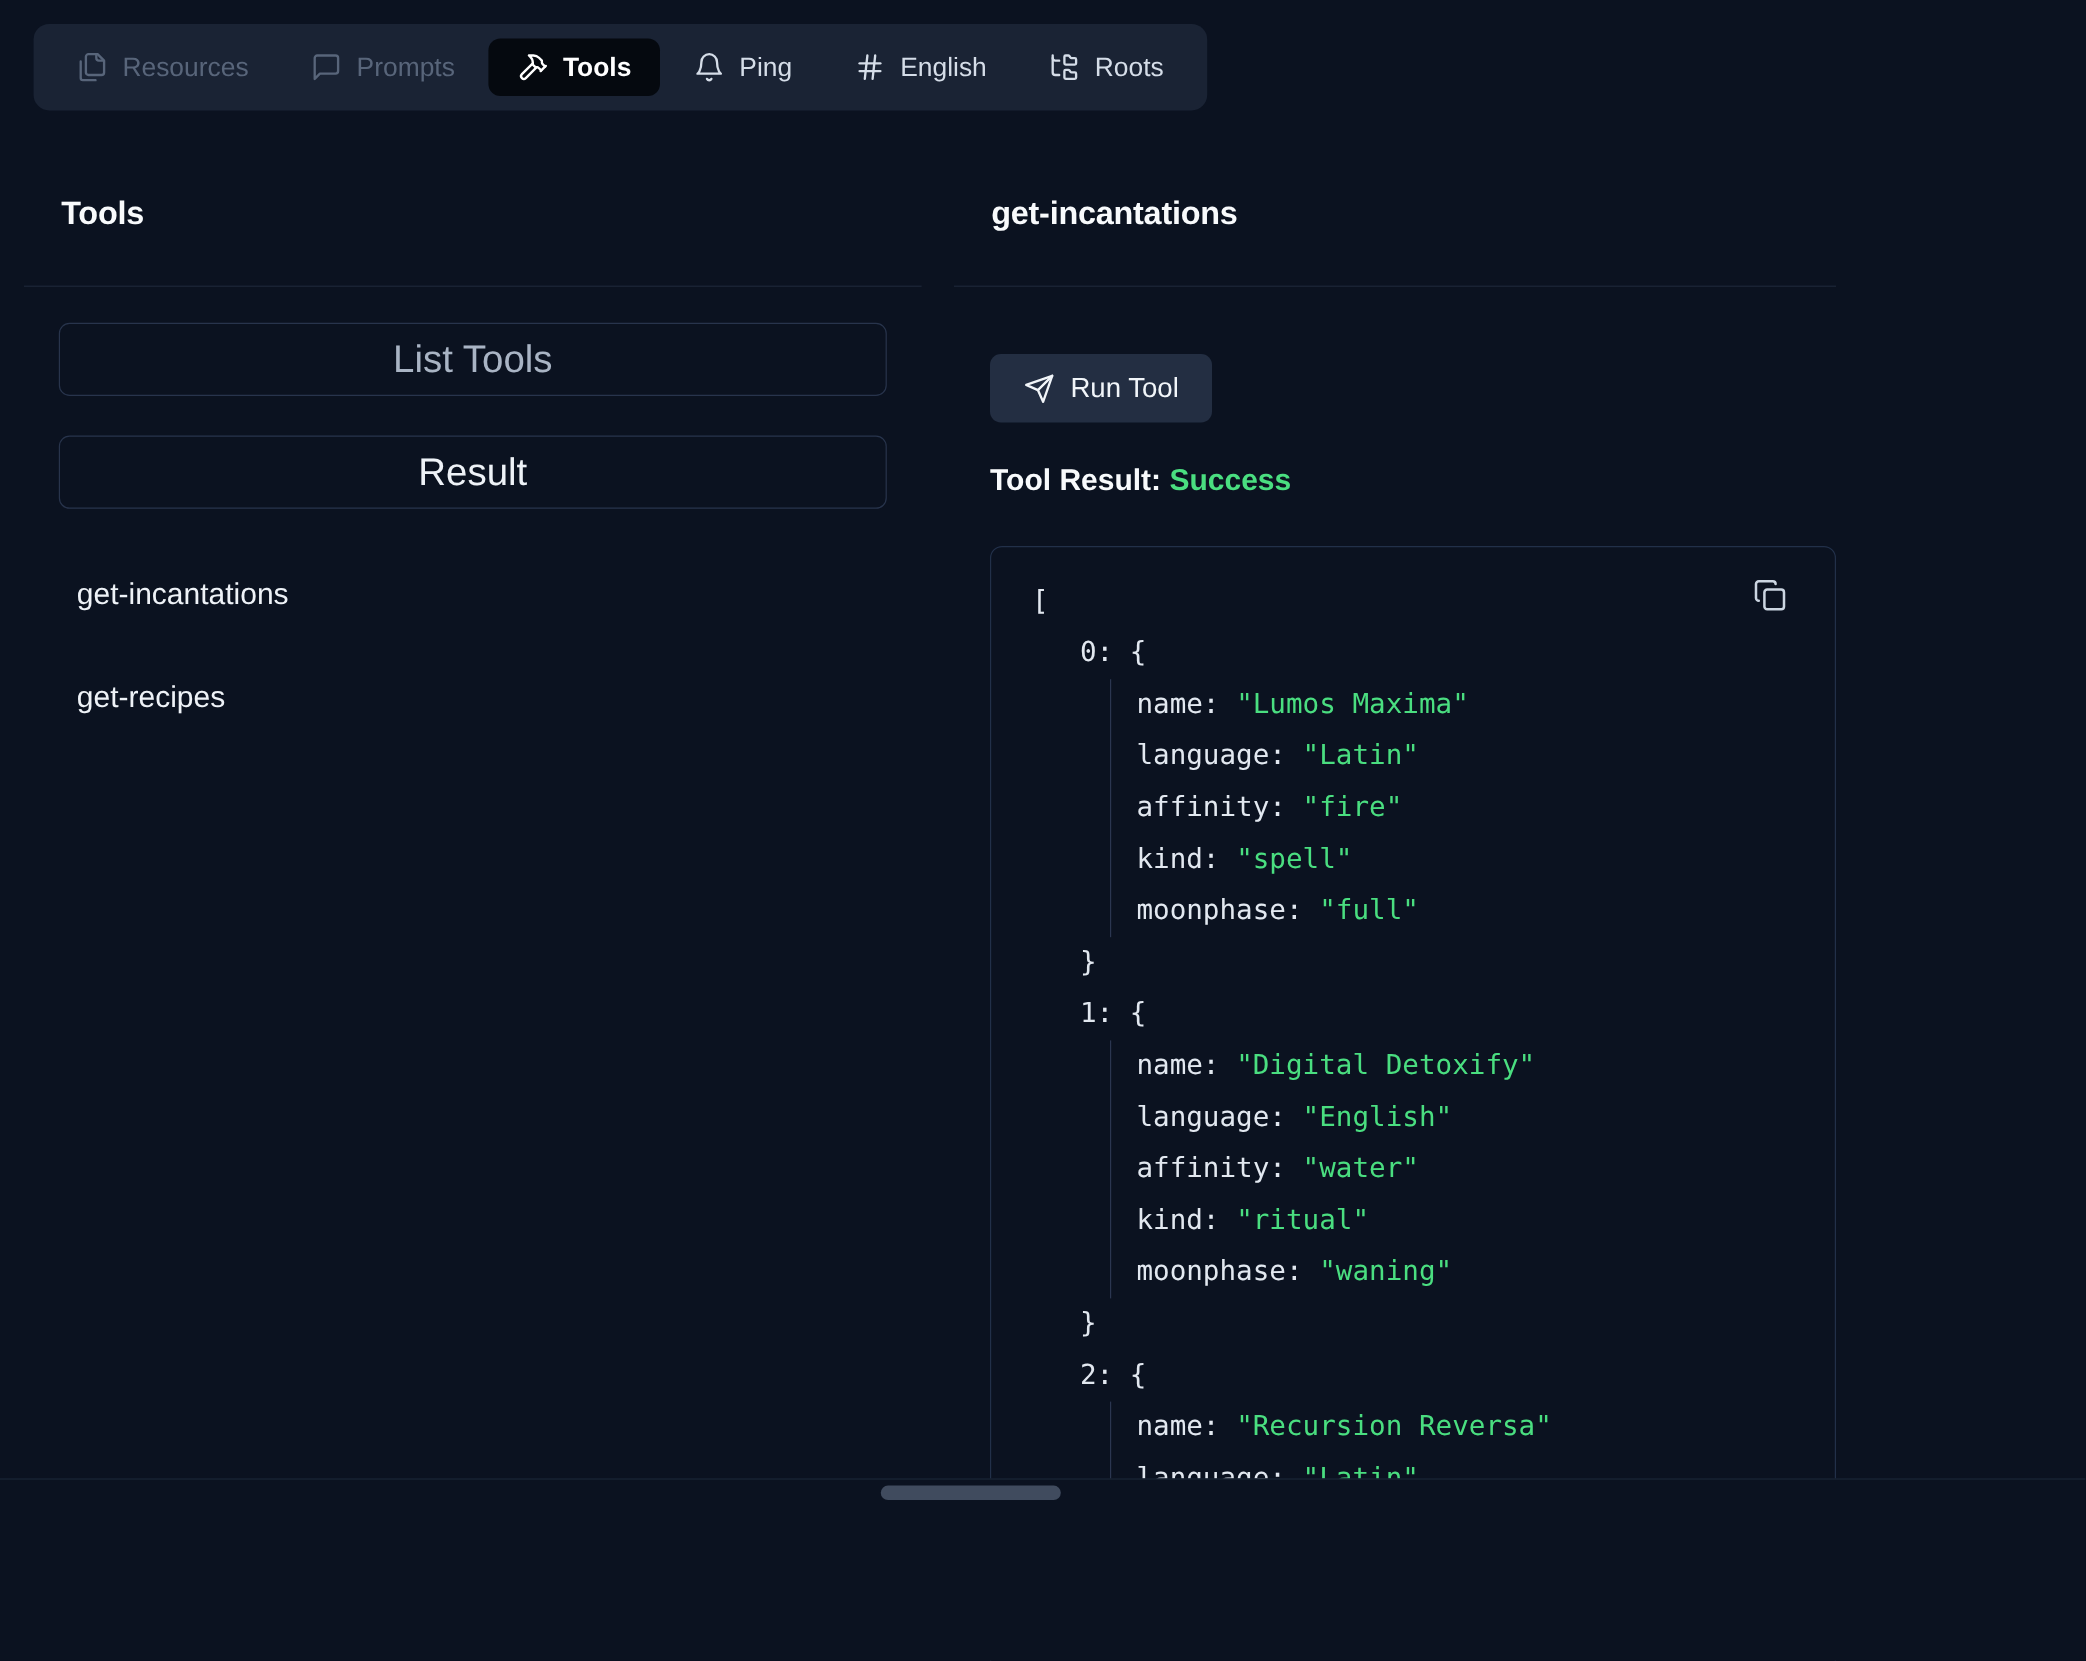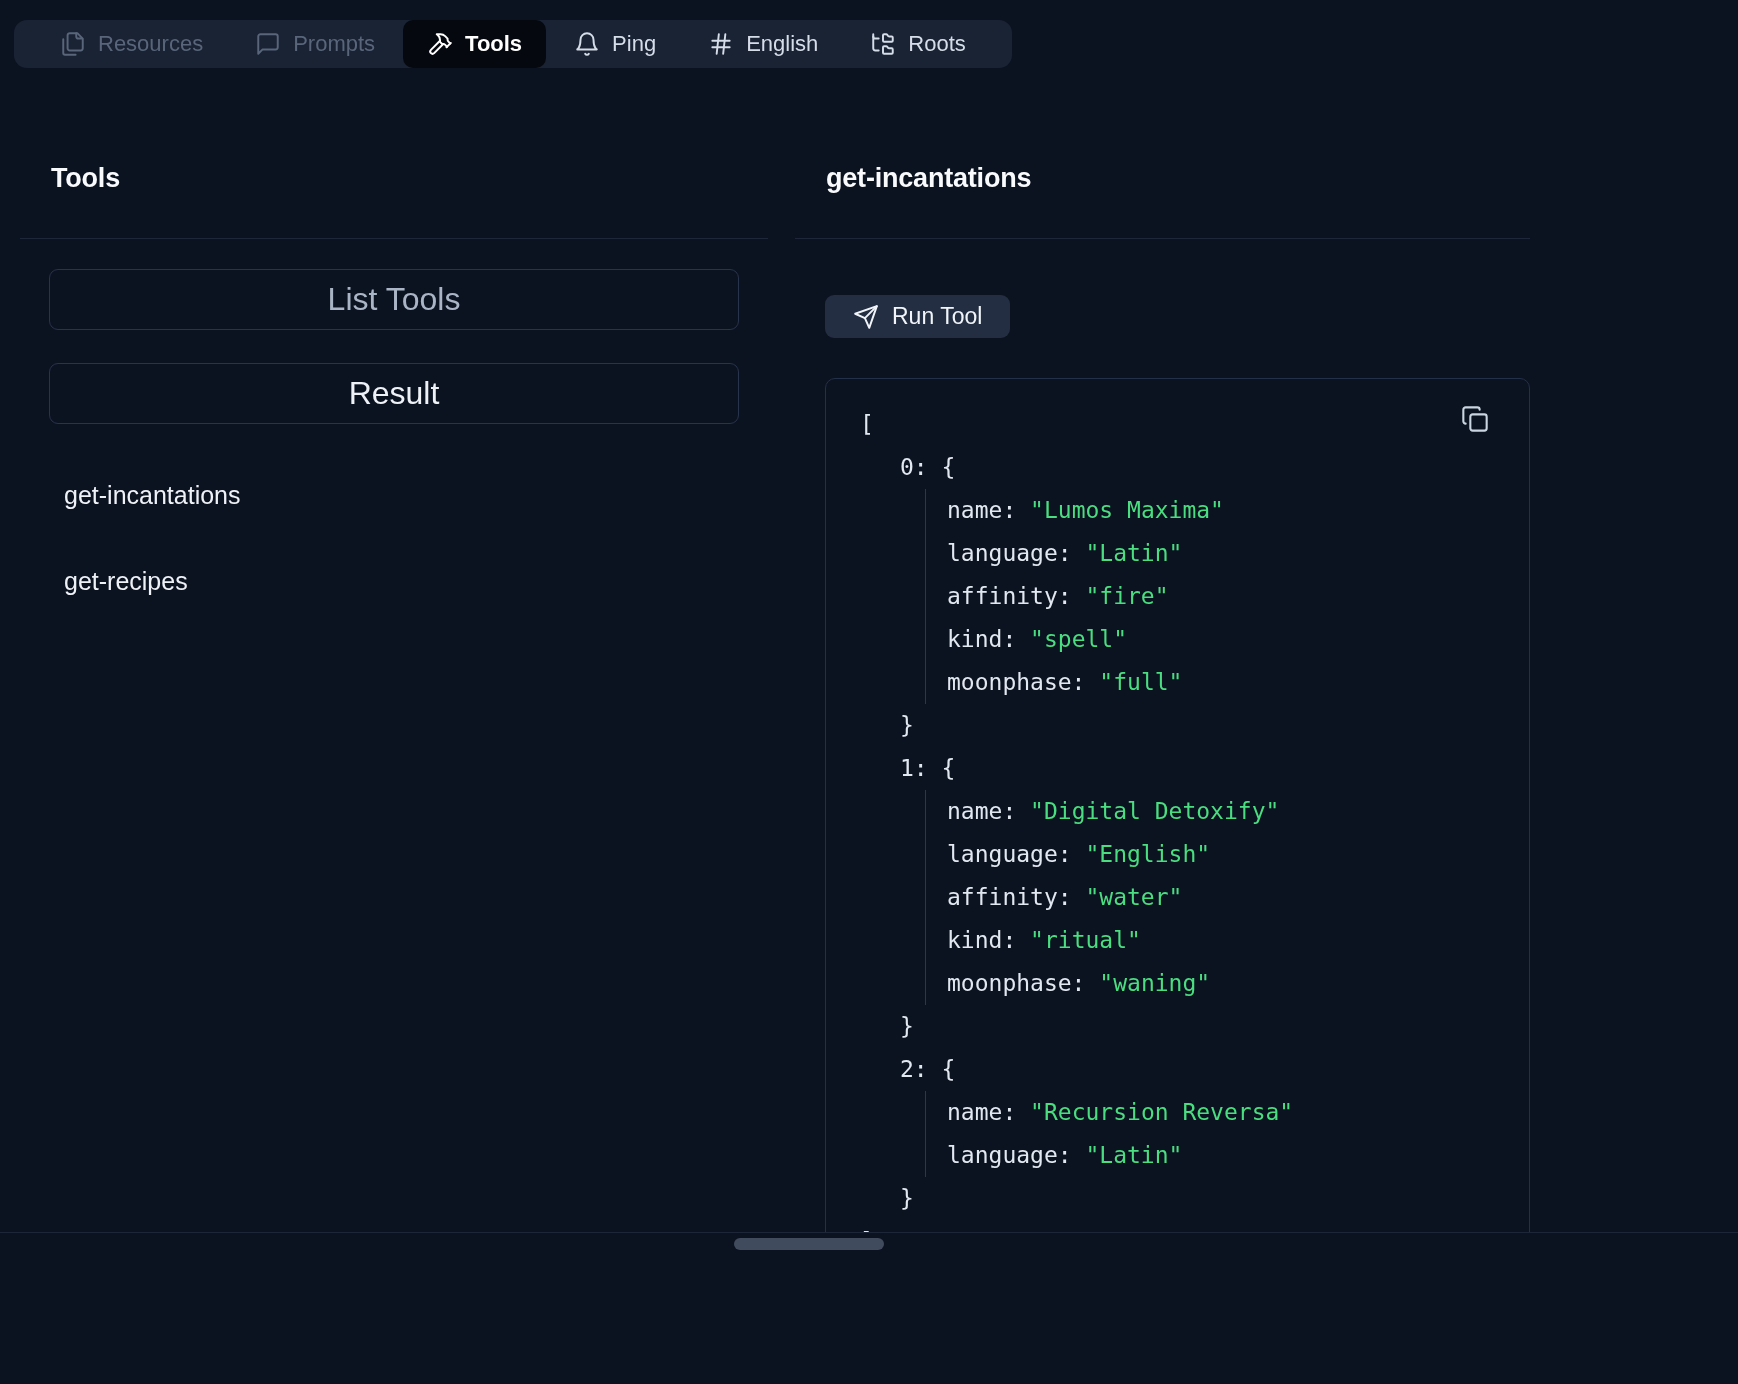--- a/index.html
+++ b/index.html
@@ -7,24 +7,24 @@
   body {
     width: 1738px; height: 1384px;
     position: relative; overflow: hidden;
     background: #0b1220;
     color: #e7edf5;
     font-family: "Liberation Sans", sans-serif;
   }
 
   
   .tabs-bar {
-    position: absolute; left: 14px; top: 20px; height: 48px;
+    position: absolute; left: 28px; top: 20px; height: 72px;
     background: #1a2334; border-radius: 13px;
     display: inline-flex; align-items: center;
-    padding: 0 22px; gap: 4px;
+    padding: 0 12px; gap: 4px;
   }
   .tab {
     display: inline-flex; align-items: center; gap: 12px;
     height: 48px; padding: 0 24px;
     border: none; background: transparent; border-radius: 10px;
     font-family: inherit; font-size: 22px; font-weight: 400;
     color: #d5dde8; cursor: pointer; white-space: nowrap;
   }
   .tab.disabled { color: #58657a; cursor: default; }
   .tab.active { background: #05090f; color: #ffffff; font-weight: 700; }
@@ -51,21 +51,21 @@
 
   .tool-list { margin-top: 28px; }
   .tool-item {
     padding: 26px 0 26px 44px; font-size: 25px; line-height: 34px;
     color: #eef2f7; cursor: pointer; border-radius: 8px;
   }
 
   
   .run-btn {
     display: inline-flex; align-items: center; gap: 13px;
-    margin: 56px 0 0 30px; height: 43px; padding: 0 28px;
+    margin: 56px 0 0 30px; height: 57px; padding: 0 28px;
     background: #232e42; border: none; border-radius: 9px;
     font-family: inherit; font-size: 23px; font-weight: 500;
     color: #f1f5f9; cursor: pointer;
   }
   .run-btn svg { display: block; }
 
   .result-line { margin: 34px 0 0 30px; font-size: 25px; font-weight: 700; color: #f8fafc; }
   .result-line .status { color: #4ade80; }
 
   .json-viewer {
@@ -181,20 +181,24 @@
   <button class="run-btn">
     <span>
       <svg width="26" height="26" viewBox="0 0 24 24" fill="none" stroke="currentColor" stroke-width="1.8" stroke-linecap="round" stroke-linejoin="round">
           <path d="m22 2-7 20-4-9-9-4Z"></path>
           <path d="M22 2 11 13"></path>
         </svg>
     </span>
     <span>Run Tool</span>
   </button>
 
+  <div class="result-line">
+    <span>Tool Result:</span>
+    <span class="status">Success</span>
+  </div>
 
   <div class="json-viewer">
     <button class="copy-btn">
       <span>
         <svg width="28" height="28" viewBox="0 0 24 24" fill="none" stroke="currentColor" stroke-width="1.8" stroke-linecap="round" stroke-linejoin="round">
             <rect width="14" height="14" x="8" y="8" rx="2"></rect>
             <path d="M4 16c-1.1 0-2-.9-2-2V4c0-1.1.9-2 2-2h10c1.1 0 2 .9 2 2"></path>
           </svg>
       </span>
     </button>

